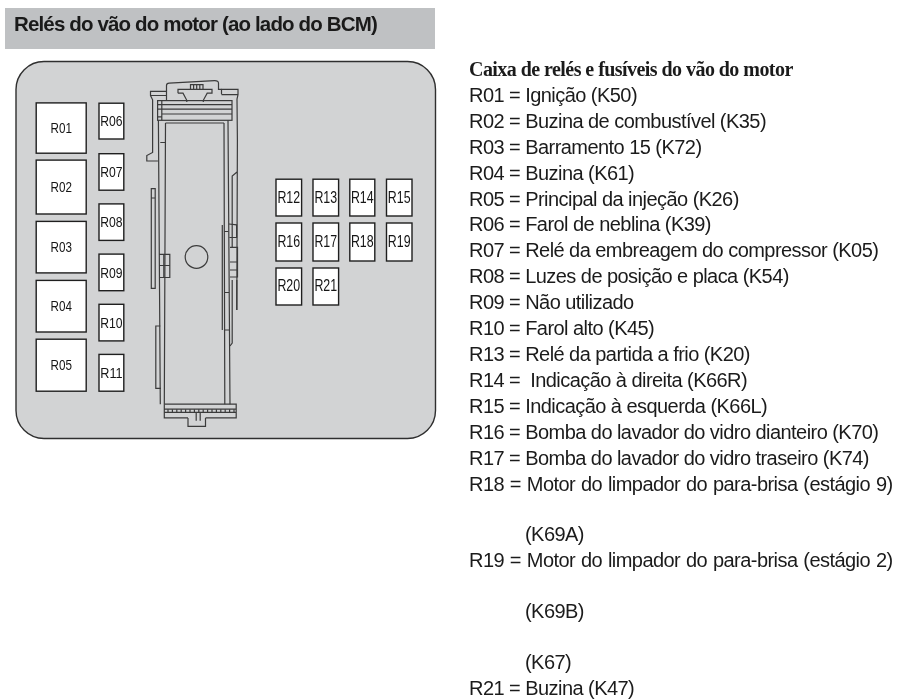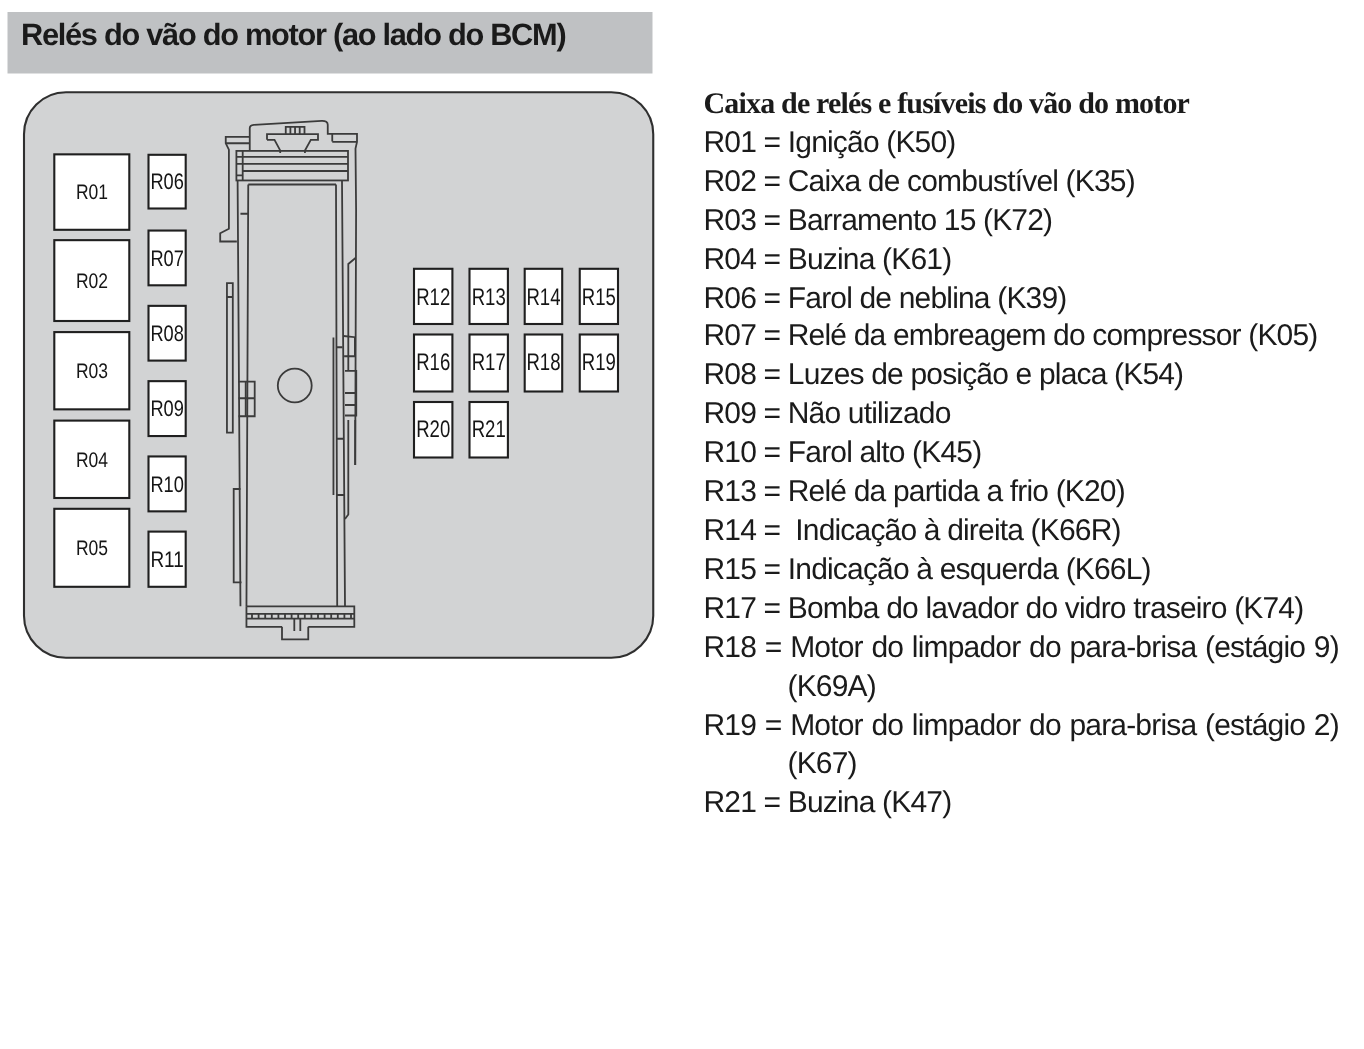--- a/index.html
+++ b/index.html
@@ -2,21 +2,21 @@
 <html><head>
 <meta charset="utf-8">
 <style>
   html,body{margin:0;padding:0;background:#ffffff;}
   body{width:909px;height:699px;position:relative;overflow:hidden;
        font-family:"Liberation Sans", sans-serif;}
   .hdr{position:absolute;left:5px;top:8px;width:430px;height:41px;background:#bfc1c3;}
   .hdr span{position:absolute;left:9px;top:3.5px;font-size:20.5px;font-weight:bold;color:#1a1a1a;letter-spacing:-0.85px;}
   .legend{position:absolute;left:469px;top:57px;width:440px;font-size:20px;color:#1b1b1b;line-height:25.9px;letter-spacing:-0.55px;white-space:nowrap;}
   .legend .t{font-weight:bold;font-family:Liberation Serif, serif;}
-  .ind{padding-left:56px;}
+  .ind{padding-left:56px;margin-top:25px;}
 </style>
 </head>
 <body>
 
 <div class="hdr">
     <span>Relés do vão do motor (ao lado do BCM)</span>
   </div>
 
 <svg width="460" height="460" viewBox="0 0 460 460" style="position:absolute;left:0;top:0;" fill="none">
 
@@ -153,30 +153,33 @@
 
     <path d="M168,409.2 L168,412.4 M172.4,409.2 L172.4,412.4 M176.8,409.2 L176.8,412.4 M181.2,409.2 L181.2,412.4 M185.6,409.2 L185.6,412.4 M190,409.2 L190,412.4 M194.4,409.2 L194.4,412.4 M198.8,409.2 L198.8,412.4 M203.2,409.2 L203.2,412.4 M207.6,409.2 L207.6,412.4 M212,409.2 L212,412.4 M216.4,409.2 L216.4,412.4 M220.8,409.2 L220.8,412.4 M225.2,409.2 L225.2,412.4 M229.6,409.2 L229.6,412.4 M234,409.2 L234,412.4"></path>
 
     <path d="M188,417.9 L188,426.3 L205.5,426.3 L205.5,417.9 M196.2,412.4 L196.2,420.7 M200.2,412.4 L200.2,420.7"></path>
   </g>
 </svg>
 
 <div class="legend">
 <div class="t">Caixa de relés e fusíveis do vão do motor</div>
 <div>R01 = Ignição (K50)</div>
-<div>R02 = Caixa de combustível (K35)</div>
+<div>R02 = Buzina de combustível (K35)</div>
 <div>R03 = Barramento 15 (K72)</div>
 <div>R04 = Buzina (K61)</div>
+<div>R05 = Principal da injeção (K26)</div>
 <div>R06 = Farol de neblina (K39)</div>
 <div>R07 = Relé da embreagem do compressor (K05)</div>
 <div>R08 = Luzes de posição e placa (K54)</div>
 <div>R09 = Não utilizado</div>
 <div>R10 = Farol alto (K45)</div>
 <div>R13 = Relé da partida a frio (K20)</div>
 <div>R14 =&nbsp; Indicação à direita (K66R)</div>
 <div>R15 = Indicação à esquerda (K66L)</div>
+<div>R16 = Bomba do lavador do vidro dianteiro (K70)</div>
 <div>R17 = Bomba do lavador do vidro traseiro (K74)</div>
 <div style="word-spacing:0.8px">R18 = Motor do limpador do para-brisa (estágio 9)</div>
 <div class="ind">(K69A)</div>
 <div style="word-spacing:0.8px">R19 = Motor do limpador do para-brisa (estágio 2)</div>
+<div class="ind">(K69B)</div>
 <div class="ind">(K67)</div>
 <div>R21 = Buzina (K47)</div>
 </div>
 
 </body></html>

